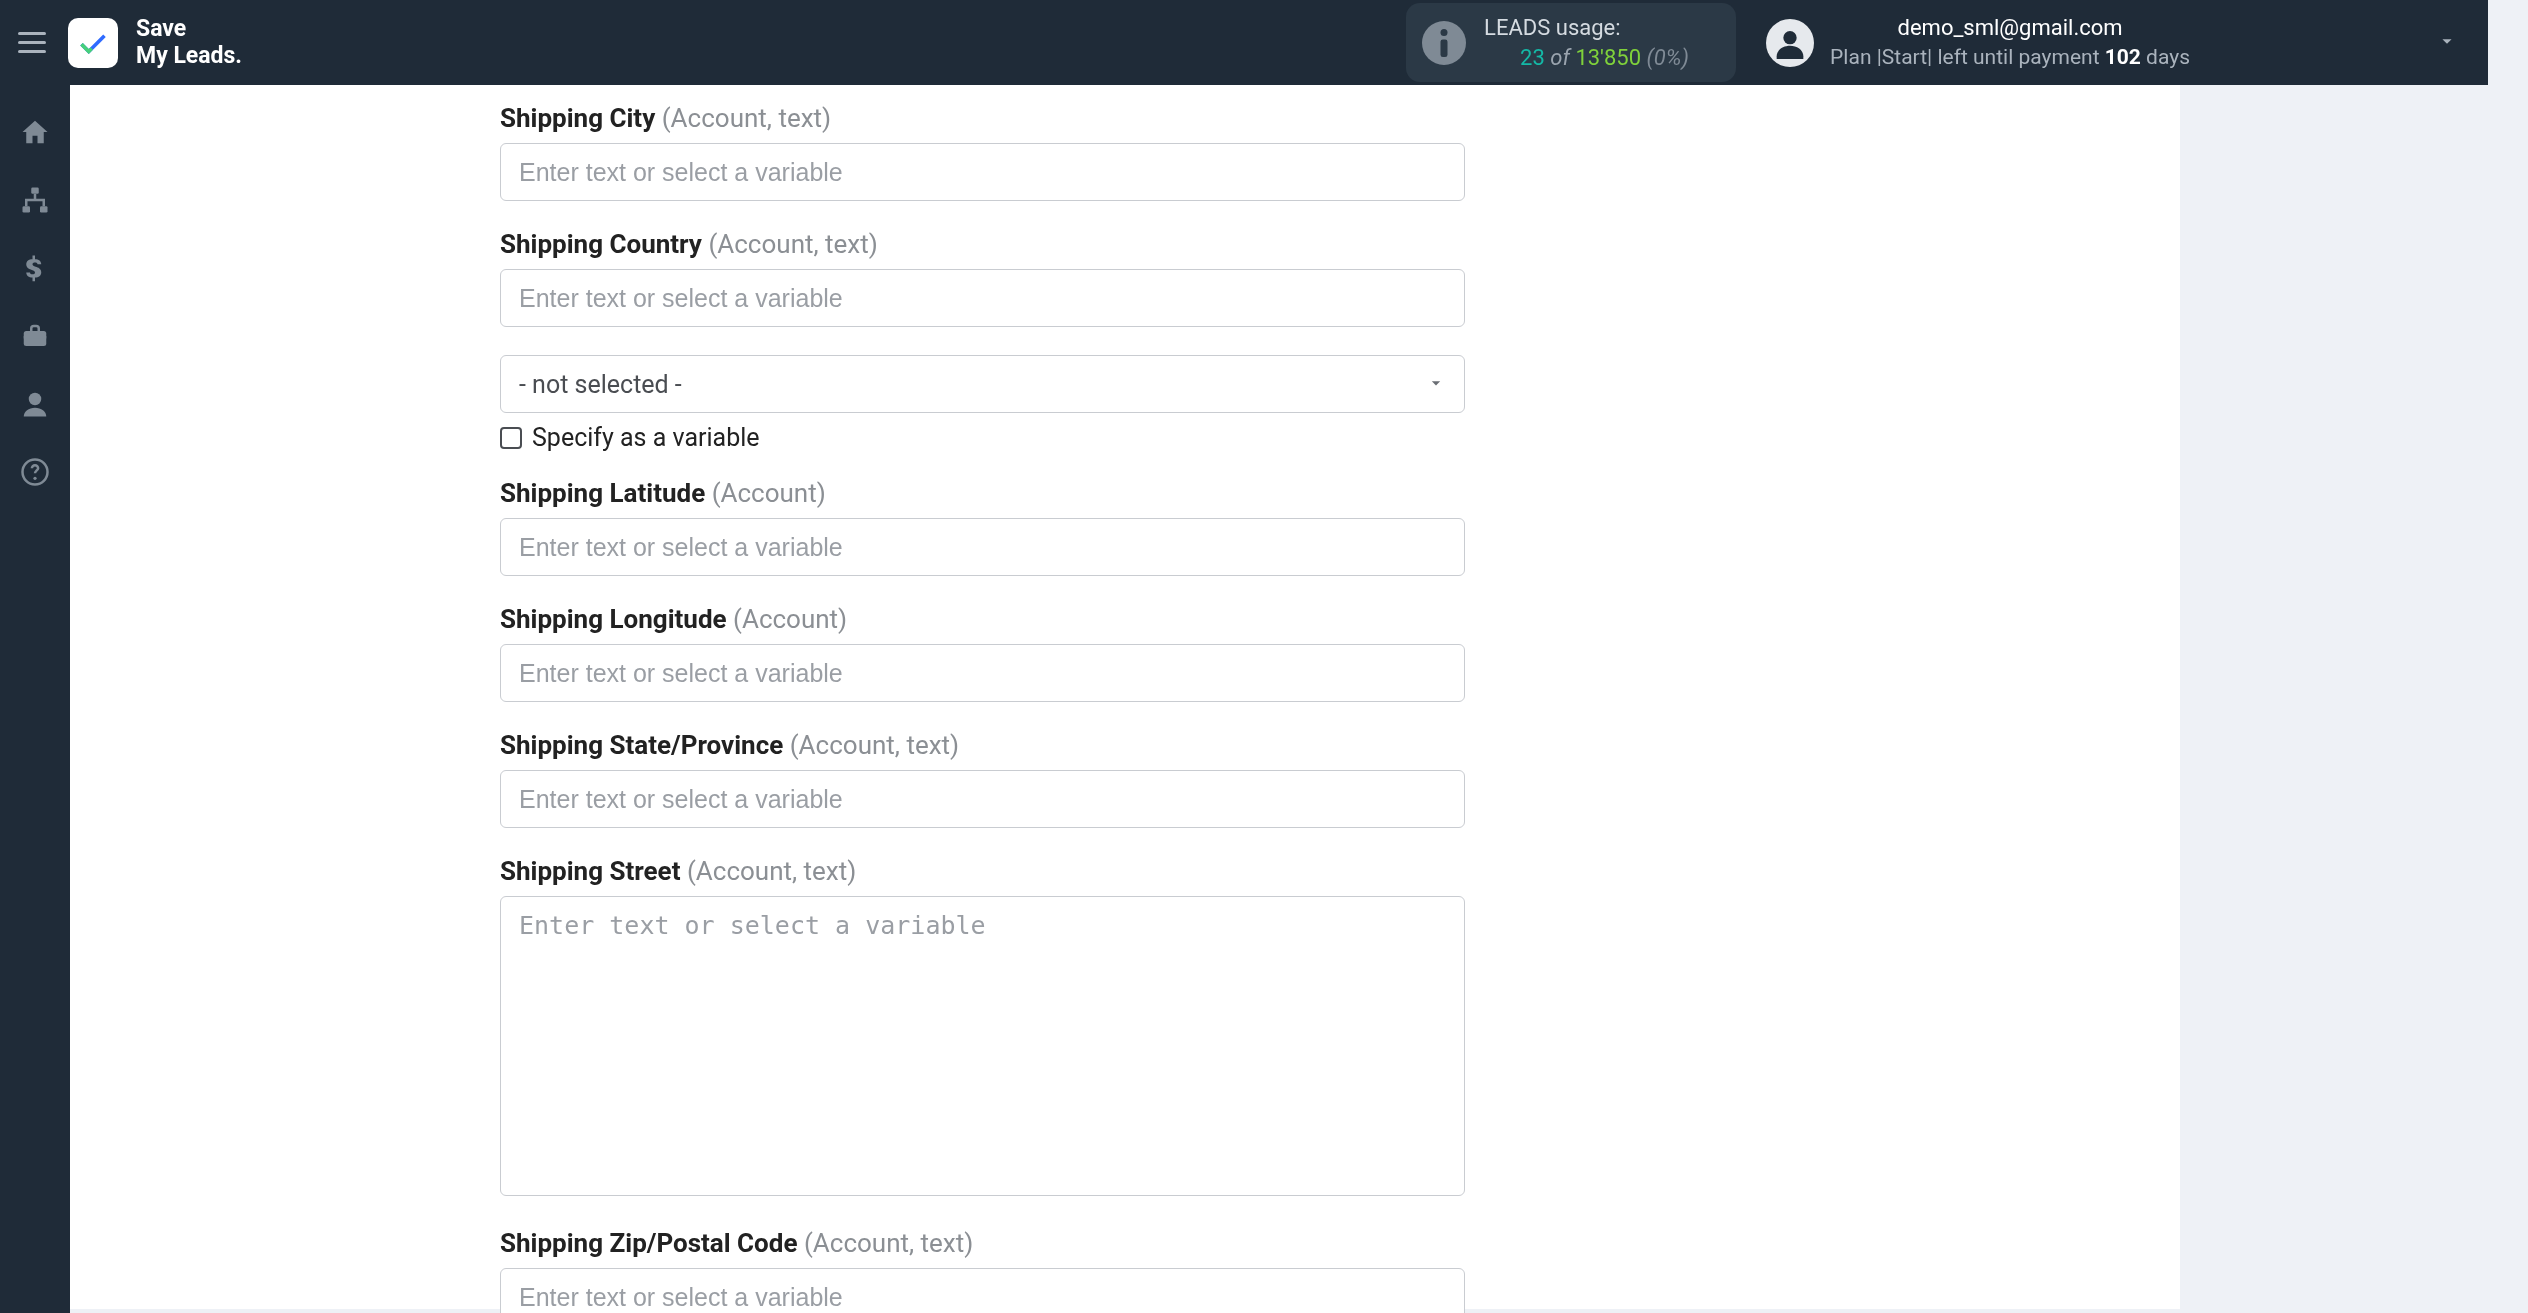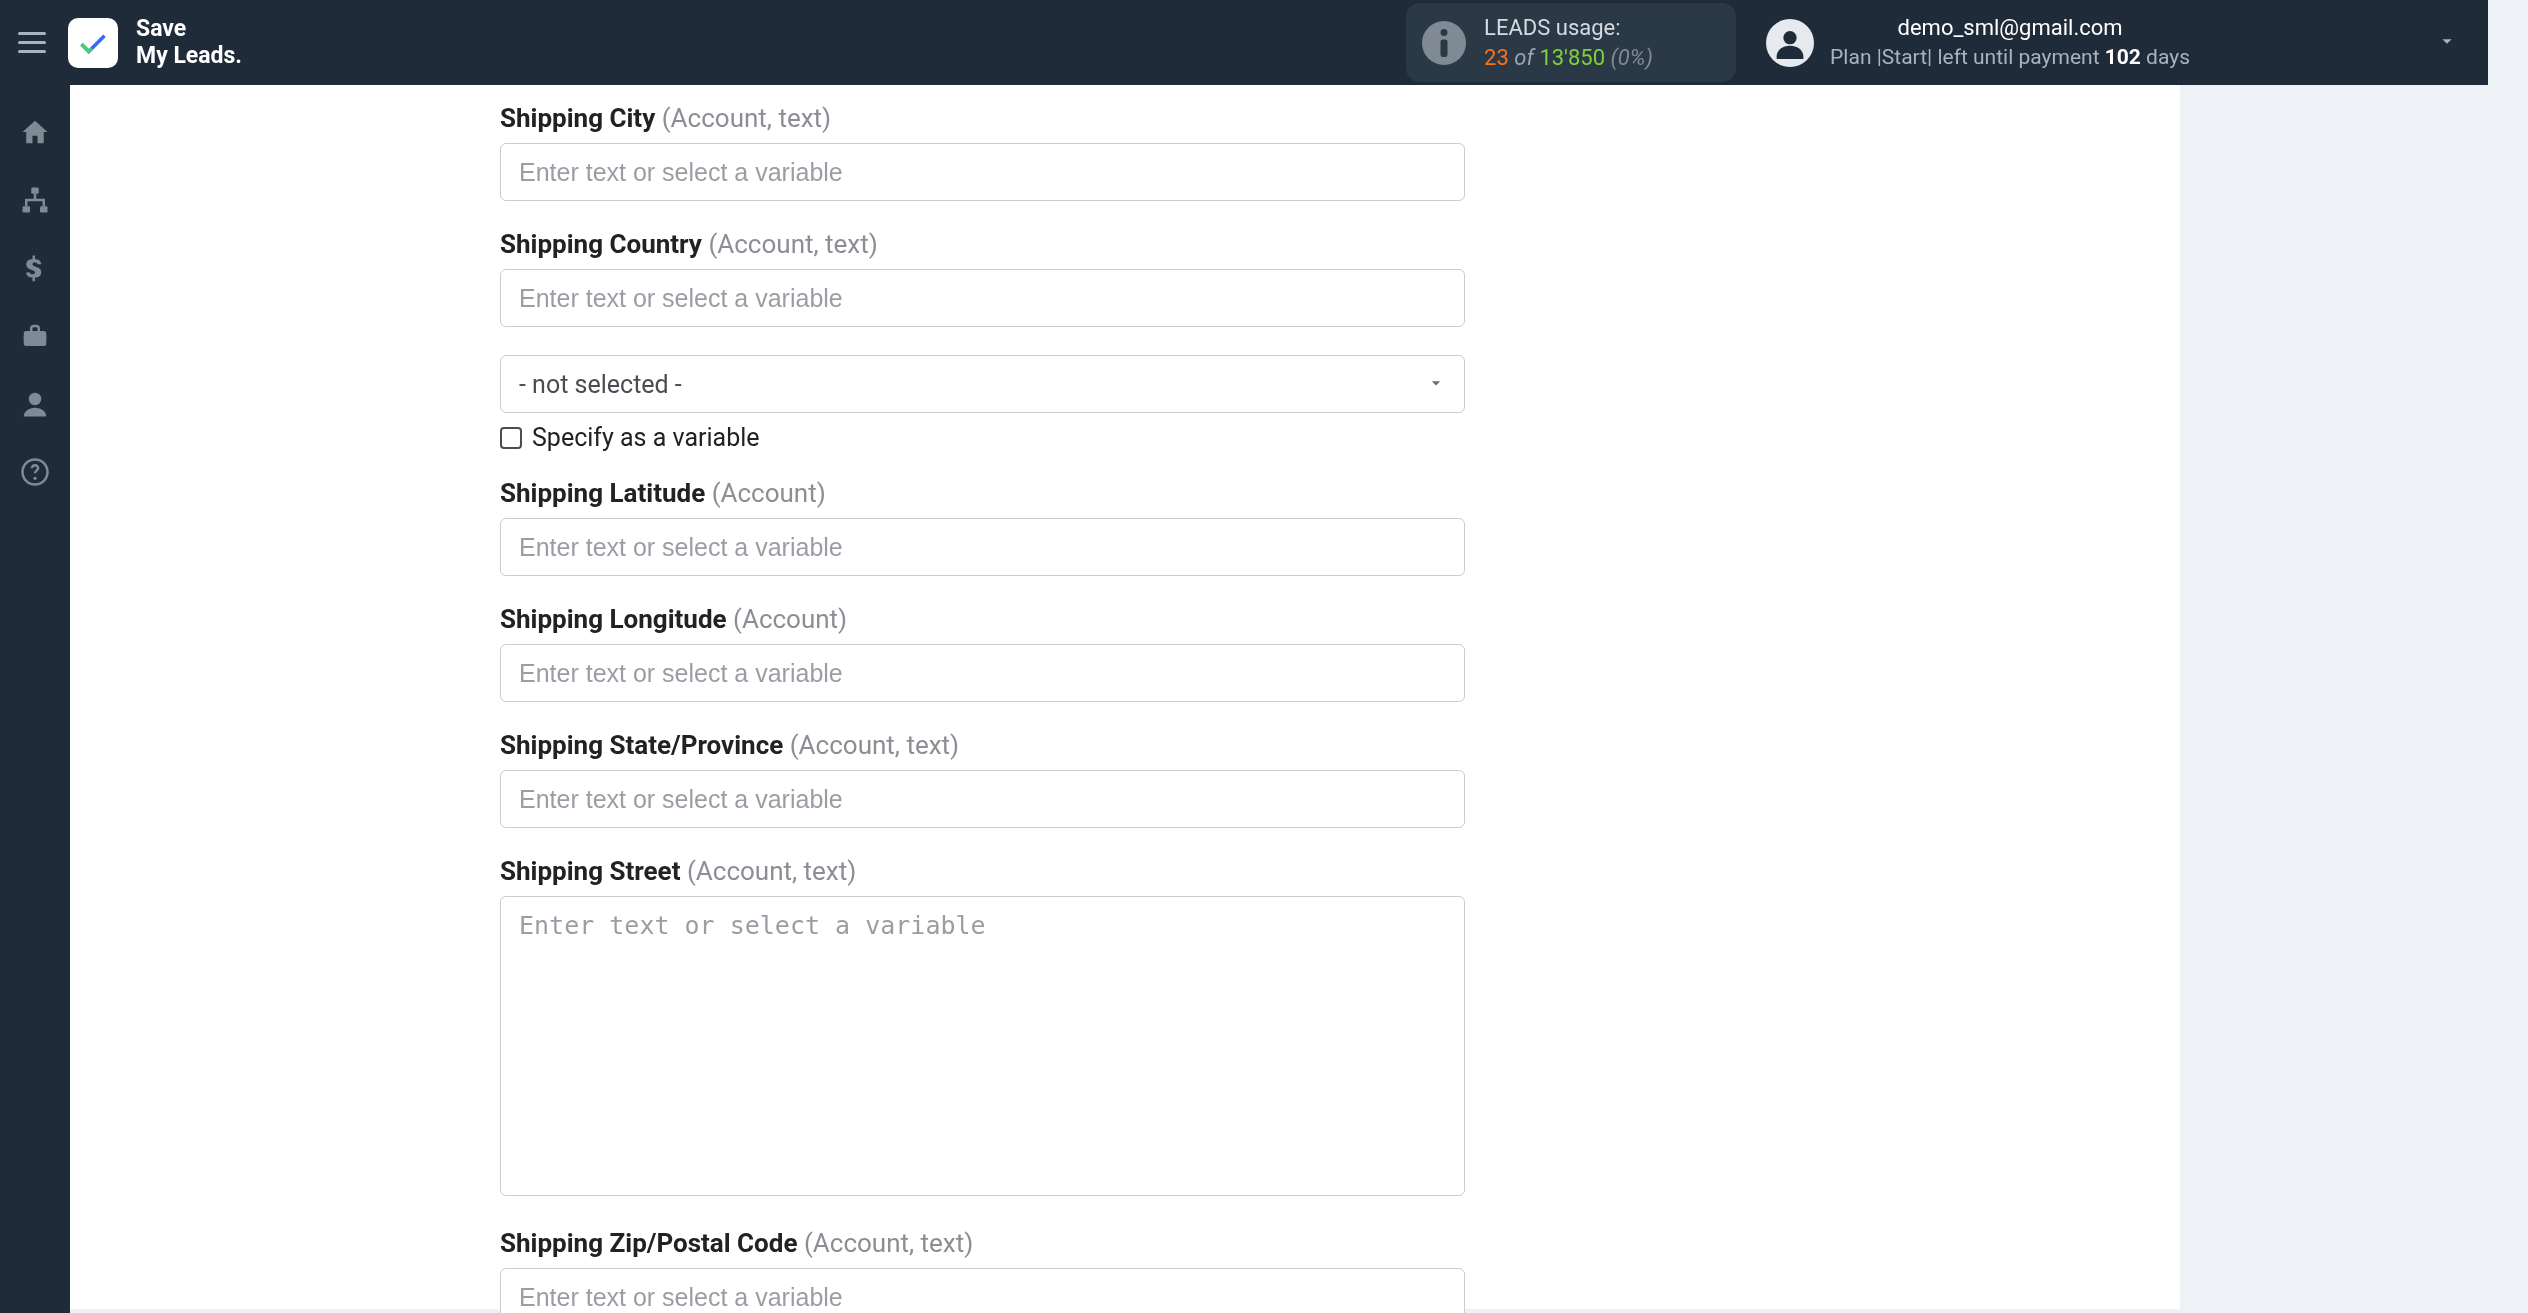--- a/index.html
+++ b/index.html
@@ -21,21 +21,21 @@
 
   .header-right { margin-left: auto; display: flex; align-items: center; gap: 30px; }
   .leads-box {
     background: #2b3946; border-radius: 14px; padding: 10px 24px 10px 16px;
     display: flex; align-items: center; gap: 18px; min-width: 330px;
   }
   .leads-icon-circle { width: 44px; height: 44px; border-radius: 50%; background: #7f8a95; display:flex;align-items:center;justify-content:center; }
   .leads-icon-circle svg { width: 12px; height: 28px; fill:#2b3946; }
   .leads-text { font-size: 22px; line-height: 1.35; }
   .leads-text .label { color: #d5dbe1; }
-  .leads-text .used { color: #f97316; }
+  .leads-text .used { color: #14b8a6; margin-left: 36px; }
   .leads-text .of { color: #9aa4ae; font-style: italic; }
   .leads-text .total { color: #7fd13b; }
   .leads-text .pct { color: #7f8a95; font-style: italic; }
 
   .user-block { display:flex; align-items:center; gap:16px;text-align:center; }
   .user-avatar { width: 48px; height: 48px; border-radius:50%; background:#e6e9ed; display:flex;align-items:center;justify-content:center; }
   .user-avatar svg { width:32px; height:32px; fill:#1f2b38; }
   .user-text { font-size: 22px; line-height:1.35; }
   .user-text .email { color:#fff; font-weight:400; }
   .user-text .plan { color:#aab3bd; font-size: 21px; }

